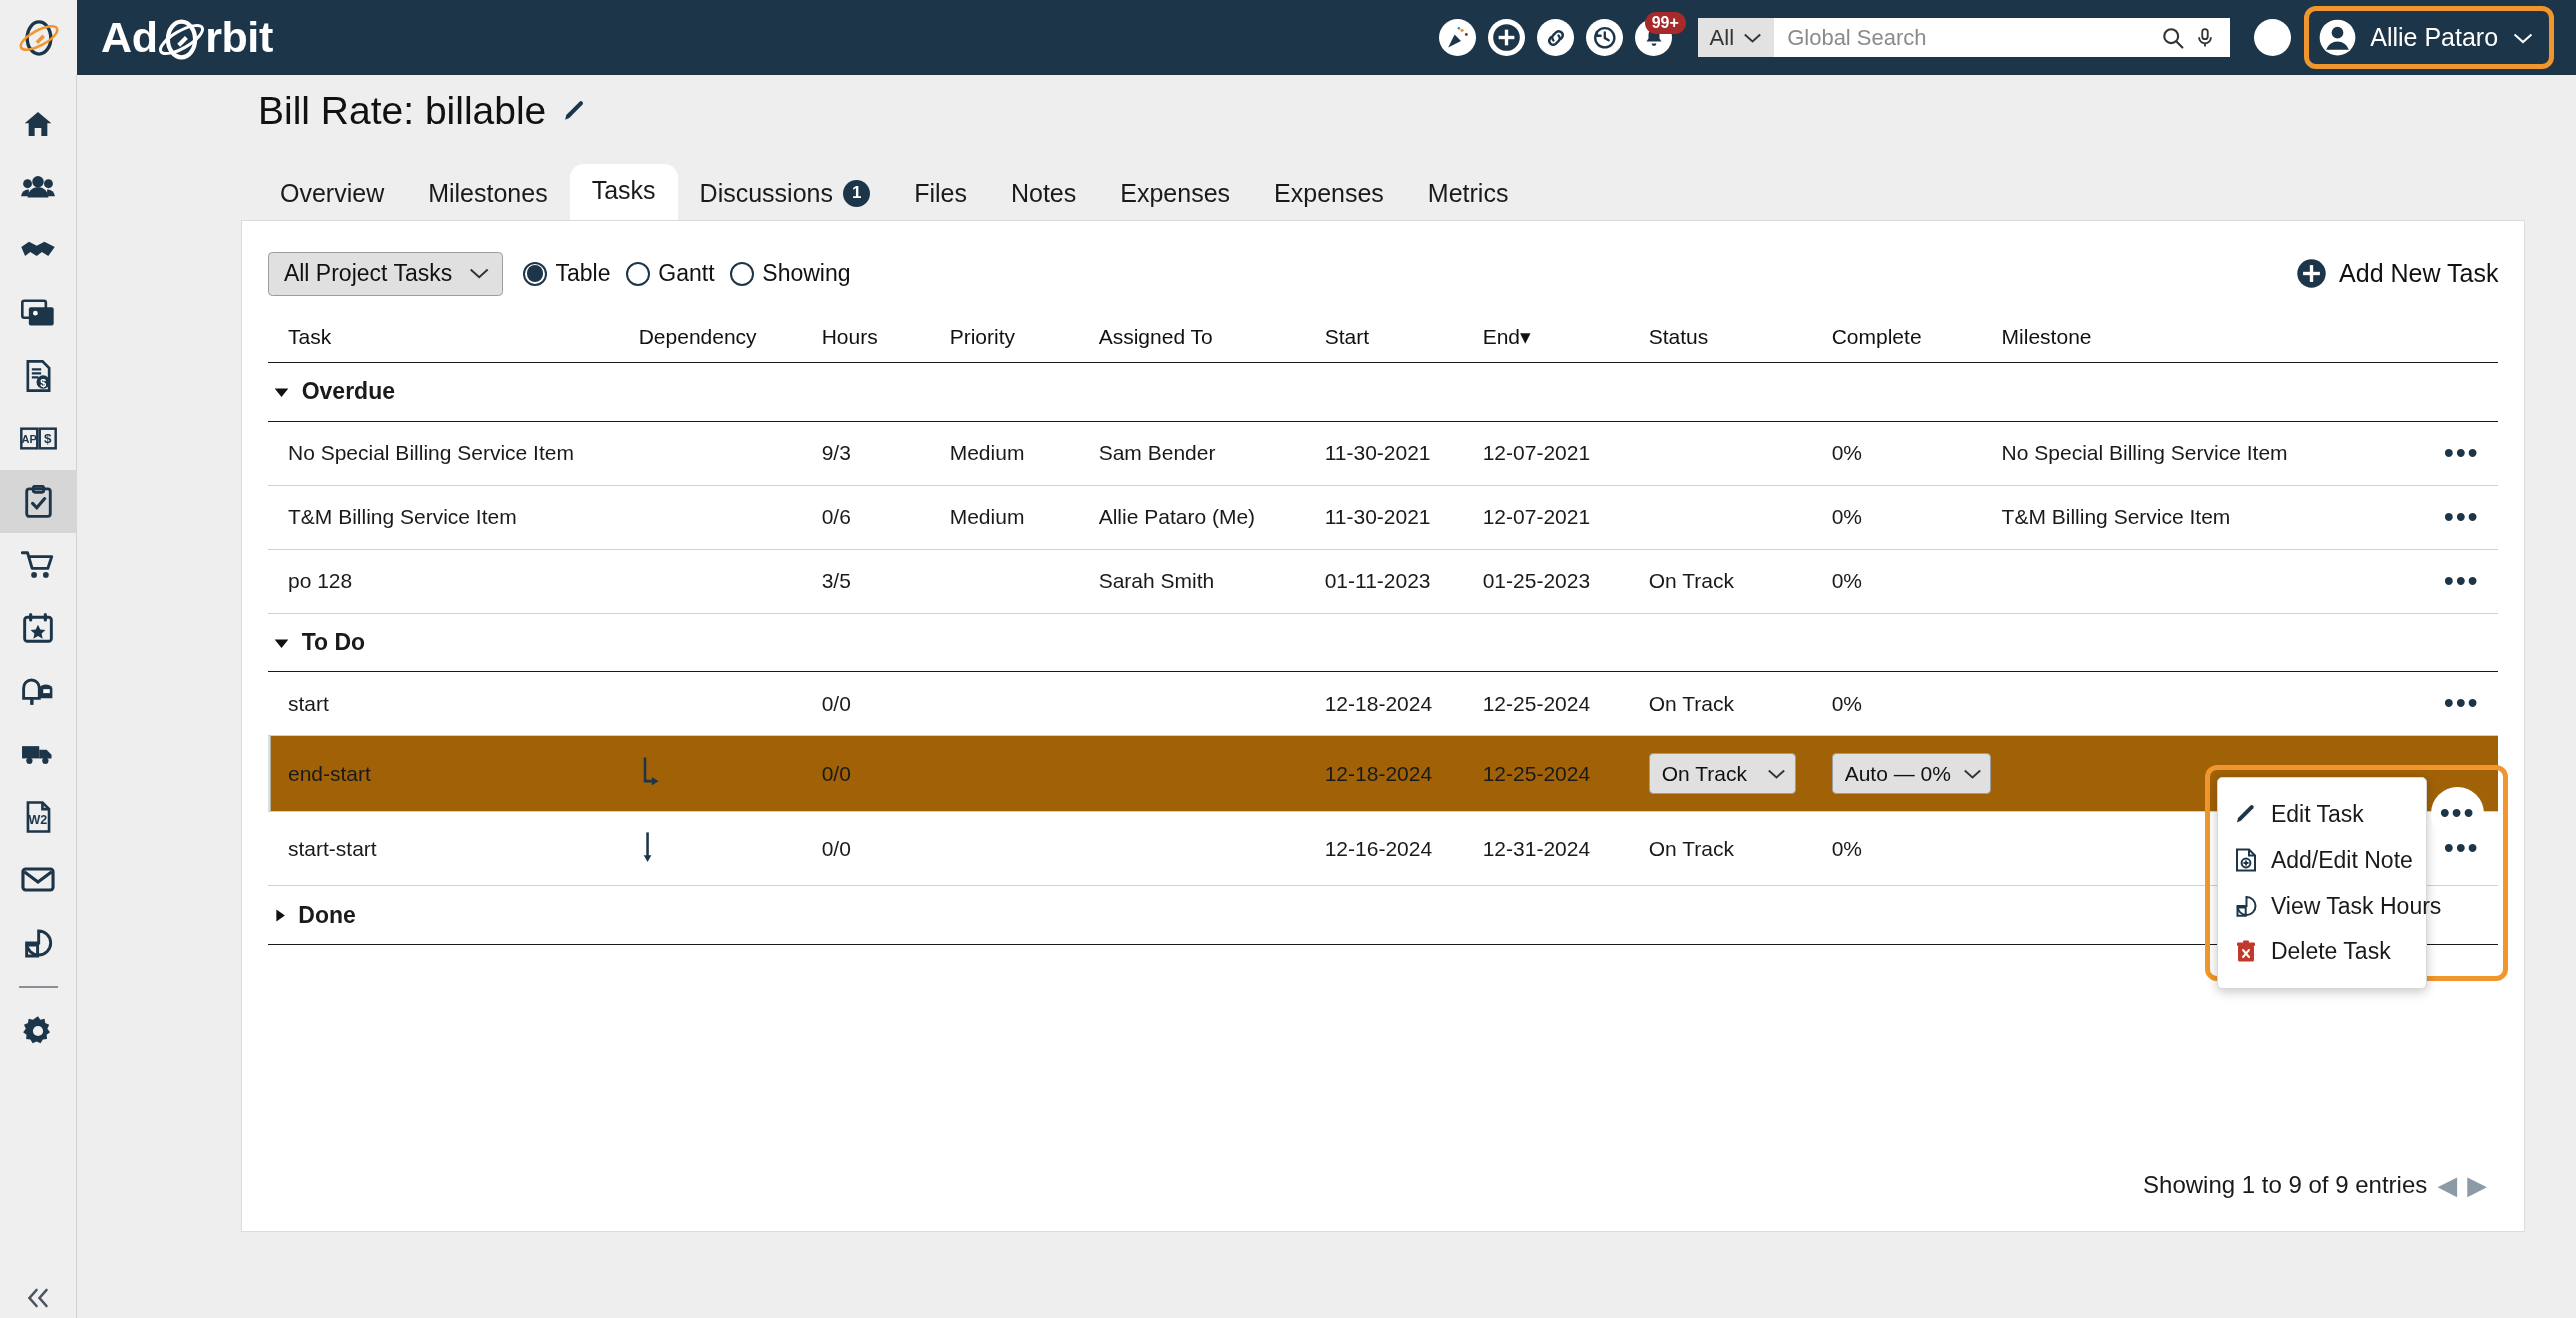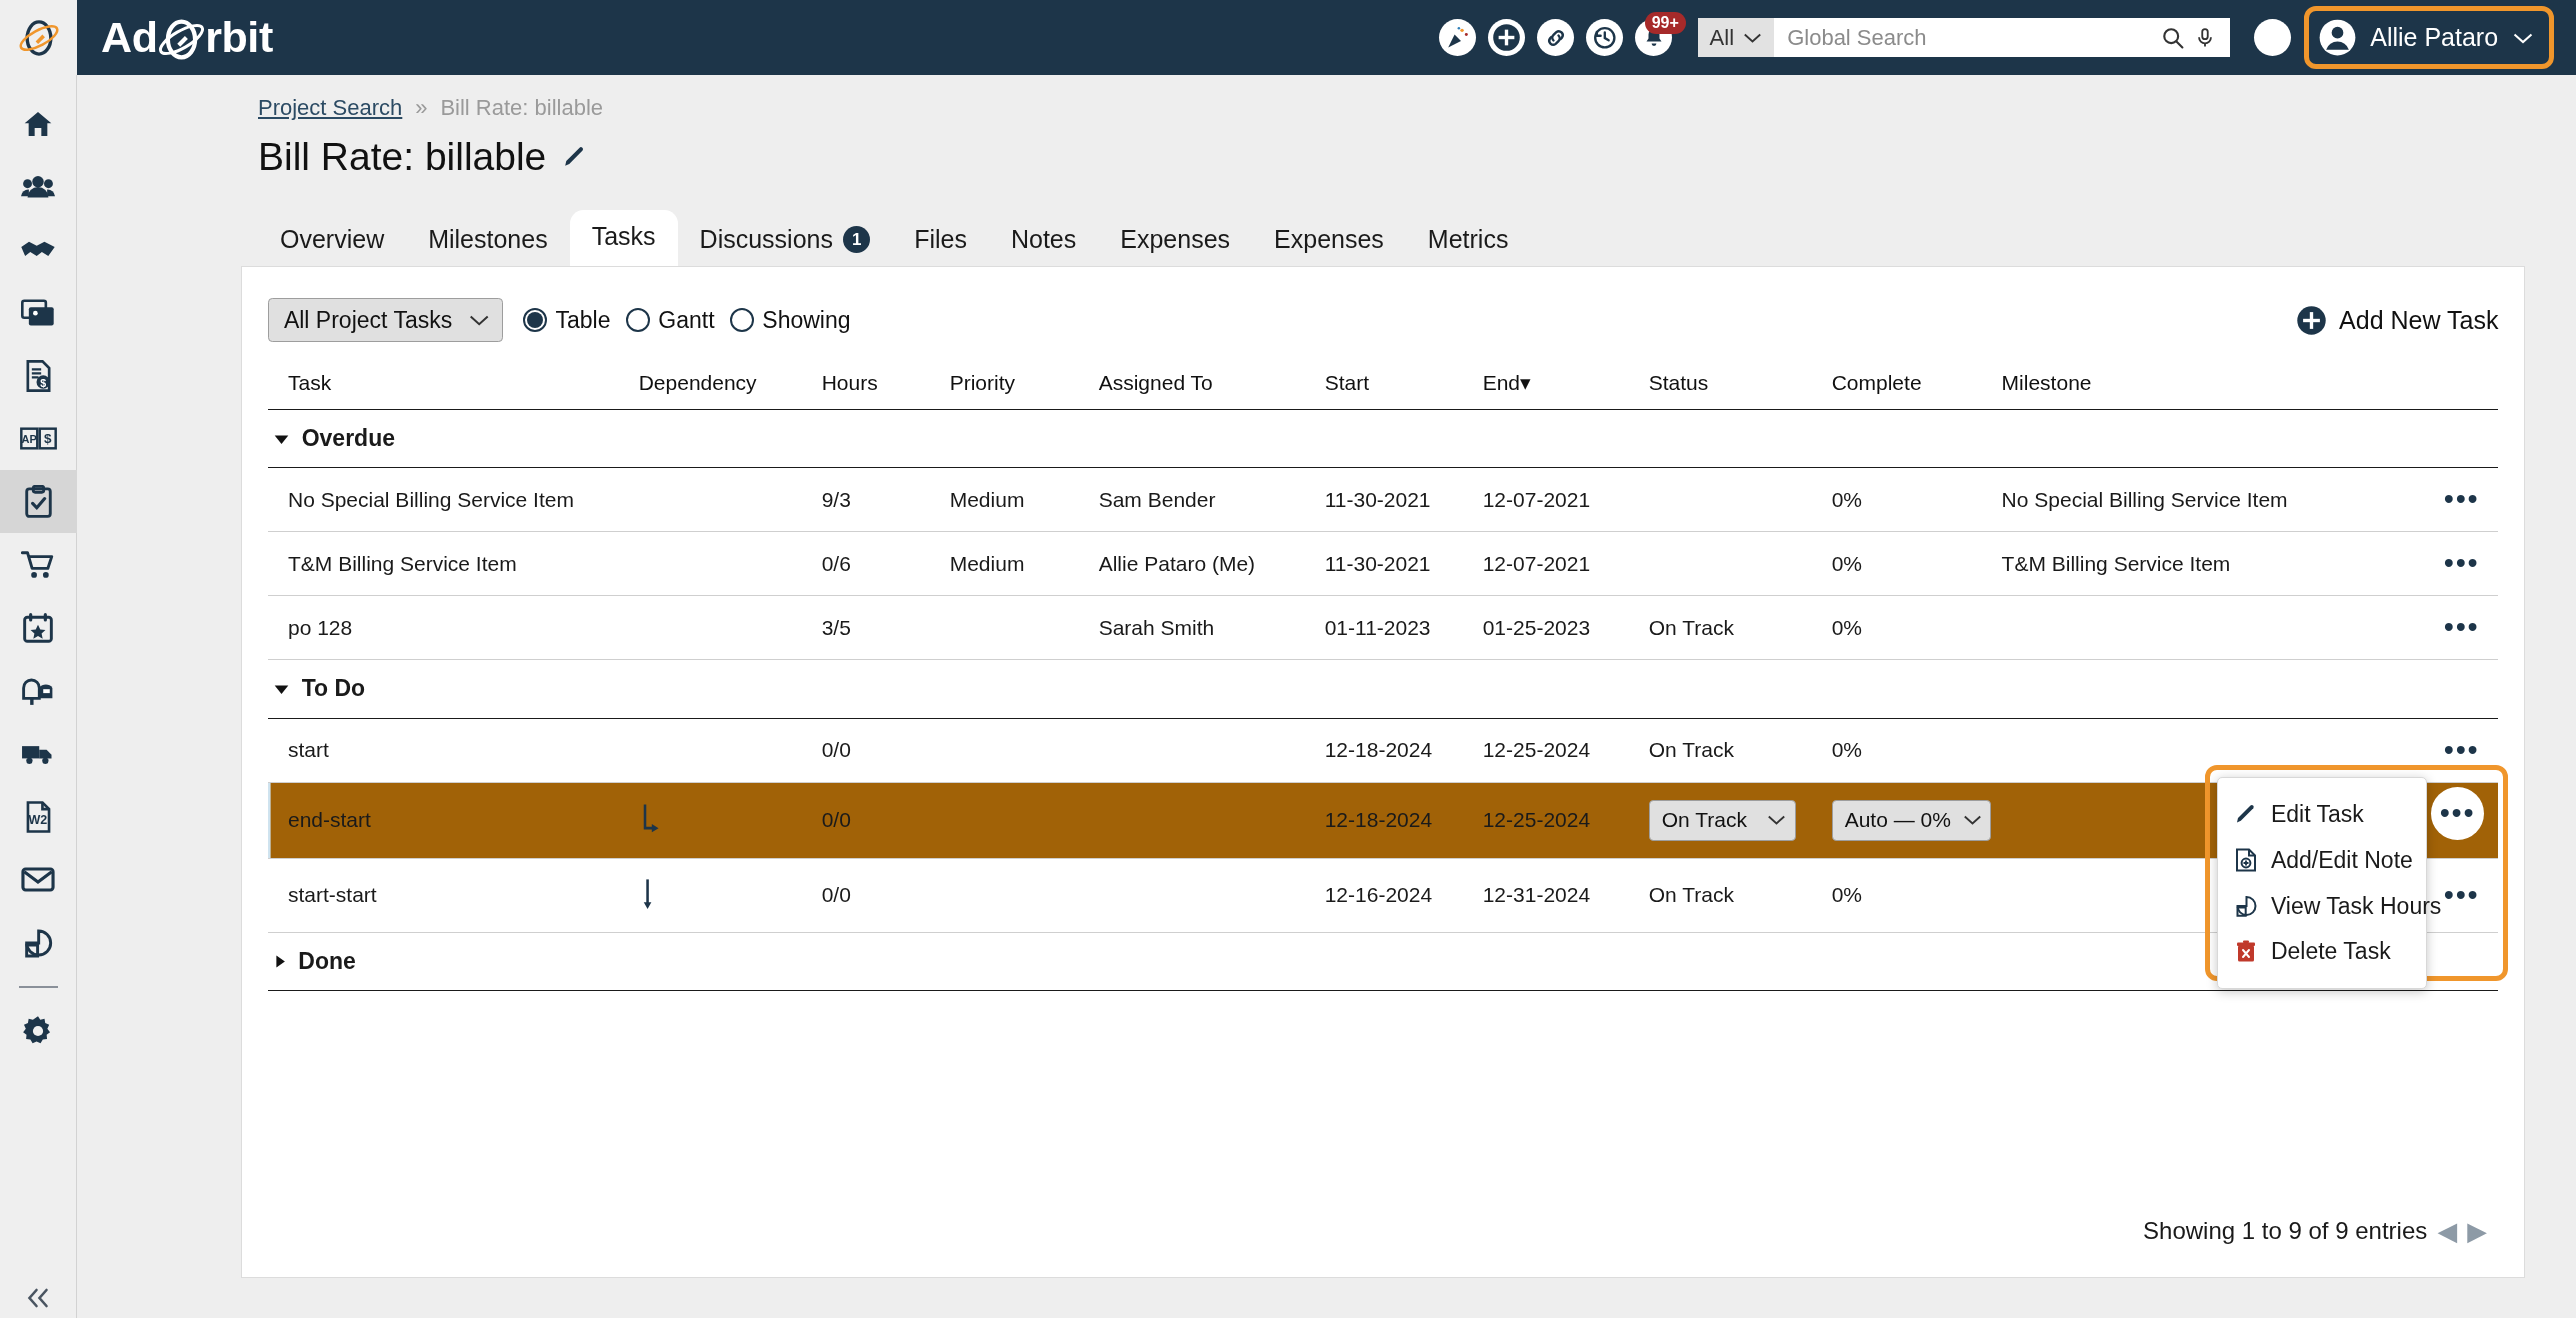--- a/index.html
+++ b/index.html
@@ -421,25 +421,20 @@
       </div>
       <div class="side-collapse">
         <svg width="31" height="22" viewBox="0 0 30 22">
           <path d="M13 3 L6 11 L13 19 M23 3 L16 11 L23 19" fill="none" stroke="#4a5561" stroke-width="2.6" stroke-linecap="round"></path>
         </svg>
       </div>
     </div>
 
     <div class="main">
 
-      <div class="breadcrumb">
-        <a href="#">Project Search</a>
-        <span class="bc-sep">»</span>
-        <span>Bill Rate: billable</span>
-      </div>
 
       <div class="page-title-row">
         <span class="page-title">Bill Rate: billable</span>
         <svg width="25.6" height="25.6" viewBox="0 0 24 24">
           <path d="M3 20.5 l1-4.6 L16.5 3.4 a2 2 0 0 1 2.8 2.8 L6.8 18.8 z" fill="#1d3549"></path>
         </svg>
       </div>
 
       <div class="tabs">
         <div class="tab">

